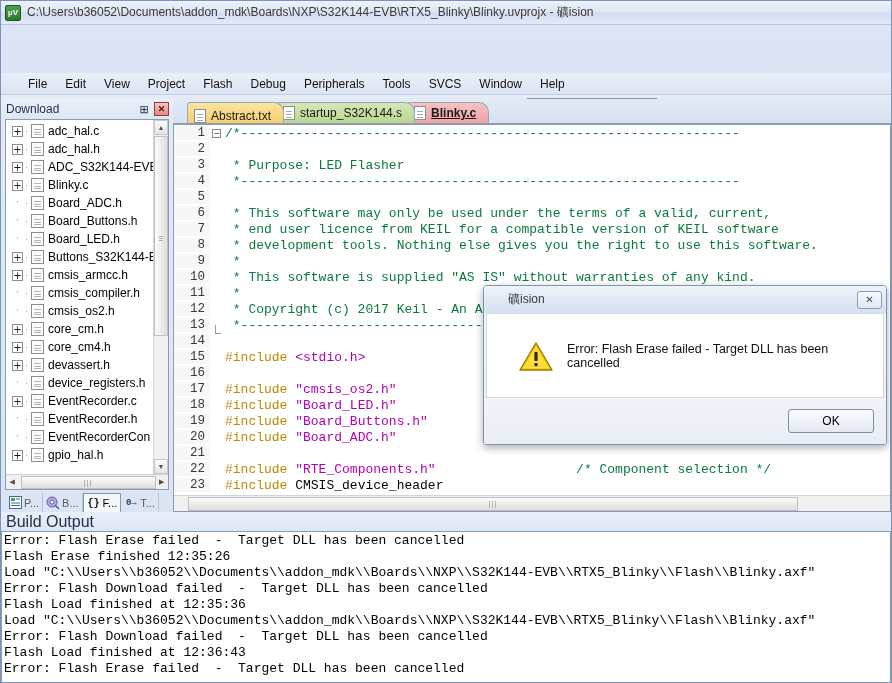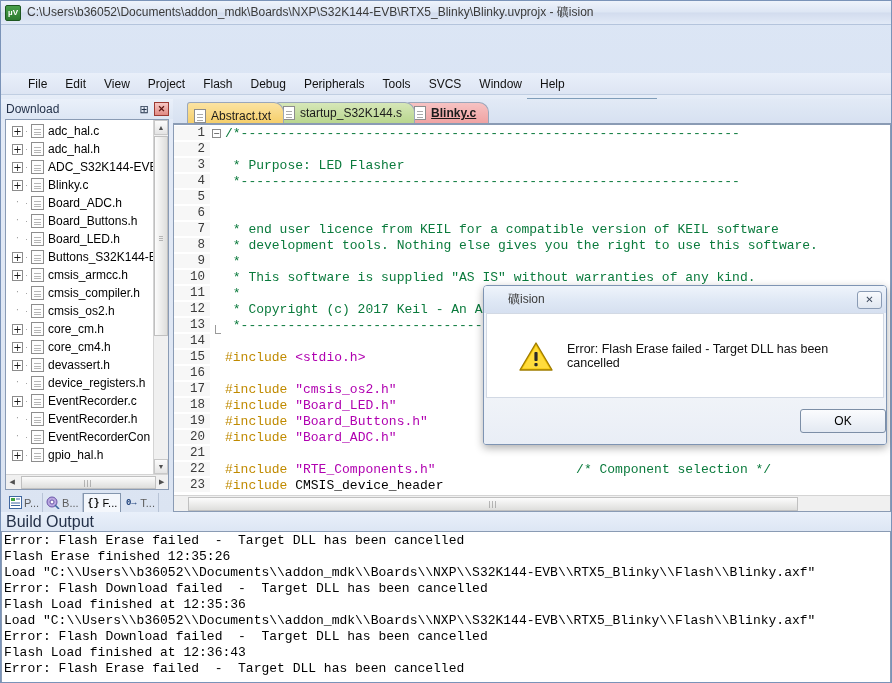--- a/index.html
+++ b/index.html
@@ -362,20 +362,21 @@
     padding-left: 32px;
   }
   .warn-icon {
     width: 34px; height: 30px; flex: 0 0 auto; margin-right: 14px;
     position: relative;
   }
   .warn-icon svg { display: block; }
   #dlg-msg { font-size: 12.5px; color: #111; }
   #dlg-footer {
     height: 46px; display: flex; align-items: center; justify-content: flex-end;
+    padding-right: 12px;
     background: linear-gradient(to bottom,#f0f3f8,#e9eef6);
   }
   #dlg-ok {
     width: 86px; height: 24px;
     background: linear-gradient(to bottom,#fbfcfe,#e3e9f2);
     border: 1px solid #7c8ea6; border-radius: 3px;
     display: flex; align-items: center; justify-content: center;
     font-size: 12px; color: #000;
   }
 
@@ -899,21 +900,21 @@
         </div>
       </div>
 
       <div id="code-host">
         <div id="code">
             <div class="cline"><span class="lno">1</span><span class="fold"><span class="box">−</span></span><span class="ctext"><span class="c-cmt">/*----------------------------------------------------------------</span></span></div>
             <div class="cline"><span class="lno">2</span><span class="fold bar"></span></div>
             <div class="cline"><span class="lno">3</span><span class="fold bar"></span><span class="ctext"><span class="c-cmt"> * Purpose: LED Flasher</span></span></div>
             <div class="cline"><span class="lno">4</span><span class="fold bar"></span><span class="ctext"><span class="c-cmt"> *----------------------------------------------------------------</span></span></div>
             <div class="cline"><span class="lno">5</span><span class="fold bar"></span></div>
-            <div class="cline"><span class="lno">6</span><span class="fold bar"></span></div>
+            <div class="cline"><span class="lno">6</span><span class="fold bar"></span><span class="ctext"><span class="c-cmt"> * This software may only be used under the terms of a valid, current,</span></span></div>
             <div class="cline"><span class="lno">7</span><span class="fold bar"></span><span class="ctext"><span class="c-cmt"> * end user licence from KEIL for a compatible version of KEIL software</span></span></div>
             <div class="cline"><span class="lno">8</span><span class="fold bar"></span><span class="ctext"><span class="c-cmt"> * development tools. Nothing else gives you the right to use this software.</span></span></div>
             <div class="cline"><span class="lno">9</span><span class="fold bar"></span><span class="ctext"><span class="c-cmt"> *</span></span></div>
             <div class="cline"><span class="lno">10</span><span class="fold bar"></span><span class="ctext"><span class="c-cmt"> * This software is supplied "AS IS" without warranties of any kind.</span></span></div>
             <div class="cline"><span class="lno">11</span><span class="fold bar"></span><span class="ctext"><span class="c-cmt"> *</span></span></div>
             <div class="cline"><span class="lno">12</span><span class="fold bar"></span><span class="ctext"><span class="c-cmt"> * Copyright (c) 2017 Keil - An ARM Company. All rights reserved.</span></span></div>
             <div class="cline"><span class="lno">13</span><span class="fold endbar"></span><span class="ctext"><span class="c-cmt"> *----------------------------------------------------------------</span></span></div>
             <div class="cline"><span class="lno">14</span><span class="fold"></span><span class="ctext"><span class="c-pln"></span></span></div>
             <div class="cline"><span class="lno">15</span><span class="fold"></span><span class="ctext"><span class="c-pp">#include </span><span class="c-str">&lt;stdio.h&gt;</span></span></div>
             <div class="cline"><span class="lno">16</span><span class="fold"></span><span class="ctext"><span class="c-pln"></span></span></div>

